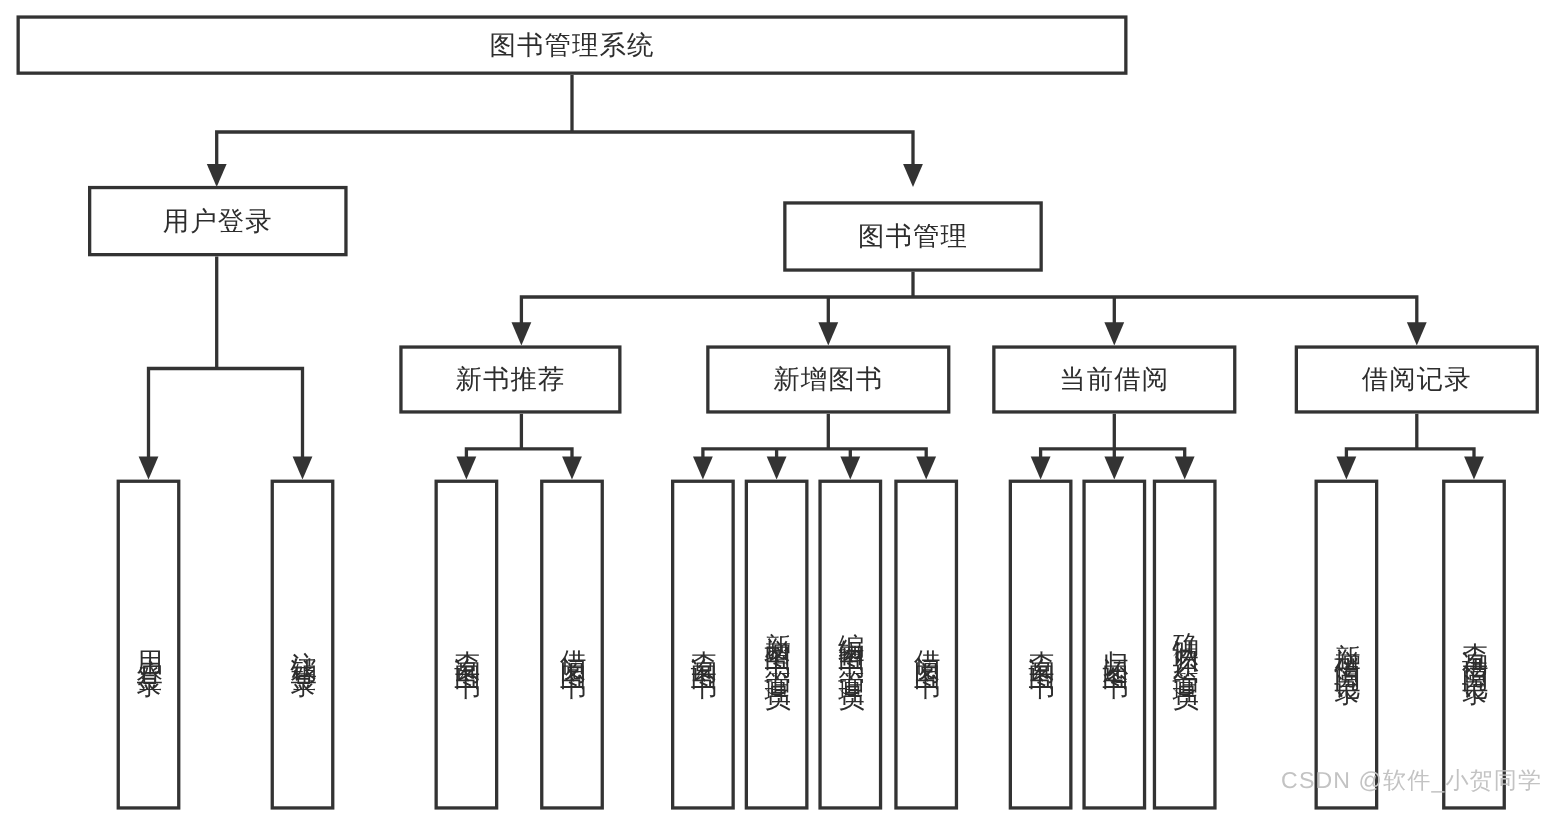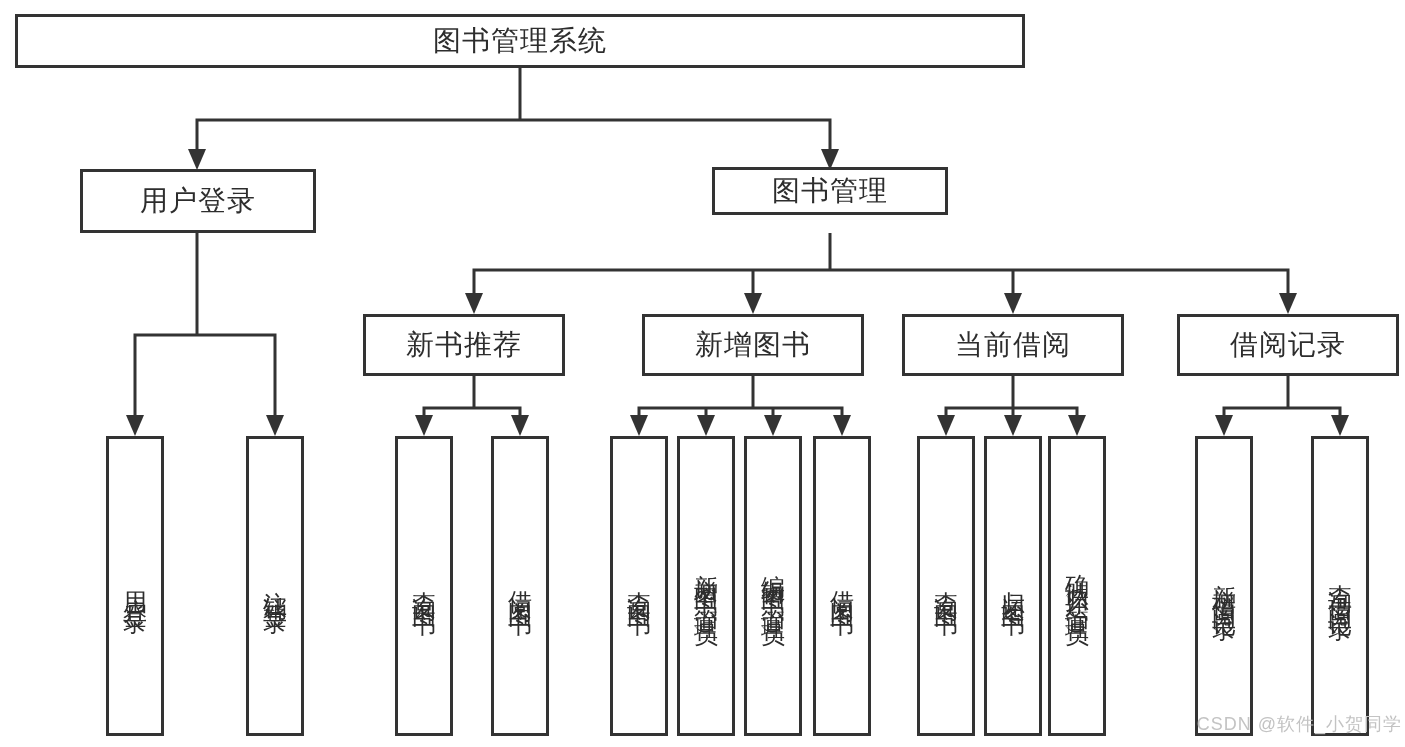--- a/index.html
+++ b/index.html
@@ -22,38 +22,38 @@
     position:absolute;
     border:3px solid var(--line);
     background:#ffffff;
     display:flex;
     align-items:center;
     justify-content:center;
     z-index:2;
     color:var(--text);
   }
   .hbox span{
-    font-size:28px;
+    font-size:24px;
     letter-spacing:1px;
     white-space:nowrap;
   }
   .vbox span{
     writing-mode:vertical-rl;
     text-orientation:mixed;
     font-size:24px;
     letter-spacing:7px;
     line-height:1;
     white-space:nowrap;
   }
   .watermark{
     position:absolute;
     right:3px;
-    bottom:11px;
+    bottom:24px;
     z-index:3;
-    font-size:18px;
+    font-size:21px;
     letter-spacing:1px;
     color:var(--watermark);
     white-space:nowrap;
   }
   path.wire{stroke:var(--line);stroke-width:3;fill:none;}
   polygon.head{fill:var(--line);stroke:none;}
 </style>
 </head>
 <body>
 
@@ -105,21 +105,21 @@
     <polygon class="head" points="1331,415 1349,415 1340,436"></polygon>
   </svg>
 
   <div class="box hbox" style="left:15px;top:14px;width:1010px;height:54px">
     <span>图书管理系统</span>
   </div>
 
   <div class="box hbox" style="left:80px;top:169px;width:236px;height:64px">
     <span>用户登录</span>
   </div>
-  <div class="box hbox" style="left:712px;top:167px;width:236px;height:48px">
+  <div class="box hbox" style="left:712px;top:183px;width:236px;height:64px">
     <span>图书管理</span>
   </div>
 
   <div class="box hbox" style="left:363px;top:314px;width:202px;height:62px">
     <span>新书推荐</span>
   </div>
   <div class="box hbox" style="left:642px;top:314px;width:222px;height:62px">
     <span>新增图书</span>
   </div>
   <div class="box hbox" style="left:902px;top:314px;width:222px;height:62px">

